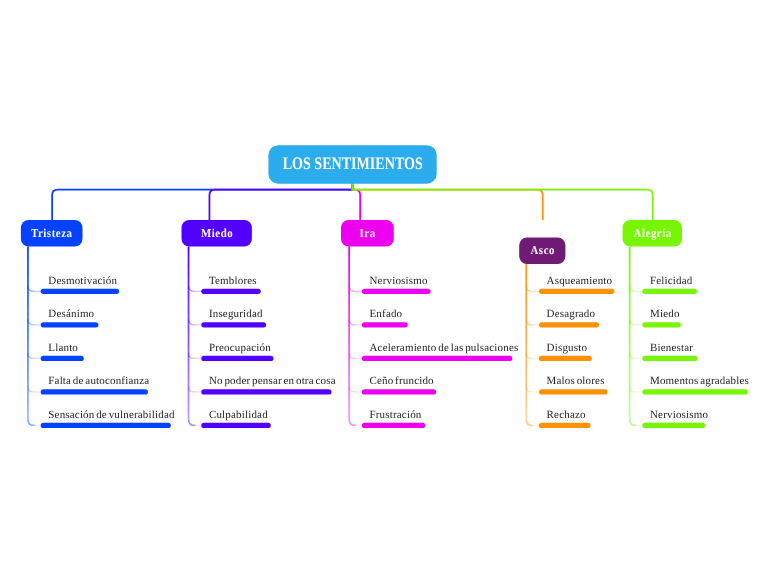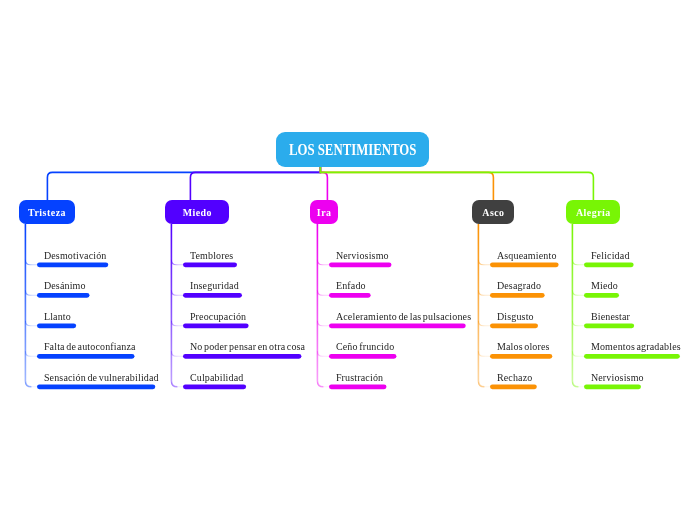--- a/index.html
+++ b/index.html
@@ -8,21 +8,21 @@
        font-family:"Liberation Serif","DejaVu Serif",serif;
        -webkit-font-smoothing:antialiased;}
   #stage{position:relative;width:696px;height:520px;background:#ffffff;}
   #wires{position:absolute;left:0;top:0;width:696px;height:520px;}
   #wires .trunk{fill:none;stroke-width:1.6;}
   #wires .spine{fill:none;stroke-width:1.6;}
   #wires .hair{fill:none;stroke-width:1.1;}
   #wires .bar{fill:none;stroke-width:4.8px;stroke-linecap:round;}
   .node{position:absolute;color:#ffffff;white-space:nowrap;box-sizing:border-box;
         display:flex;align-items:center;justify-content:center;}
-  .root-node{border-radius:9px;margin-left:32px;}
+  .root-node{border-radius:9px;}
   .root-node .node-label{font-size:16px;font-weight:bold;display:inline-block;
                          transform:scaleX(0.80);}
   .branch-node{border-radius:7px;}
   .branch-node .node-label{font-size:11px;font-weight:bold;display:inline-block;
                            letter-spacing:0.55px;transform:scaleX(0.90);}
   .leaf-label{position:absolute;white-space:nowrap;color:#1f1f1f;font-size:10px;line-height:1;
               letter-spacing:0.16px;word-spacing:-1.1px;}
 </style>
 </head>
 <body>
@@ -249,24 +249,24 @@
   </svg>
   <div class="node root-node" id="root-node" style="left:244px;top:132px;width:153px;height:35px;background:#2BACEC">
       <span class="node-label">LOS SENTIMIENTOS</span>
     </div>
   <div class="node branch-node" style="left:19px;top:200px;width:56px;height:24px;background:#0542FF">
       <span class="node-label">Tristeza</span>
     </div>
   <div class="node branch-node" style="left:165px;top:200px;width:64px;height:24px;background:#5200FF">
       <span class="node-label">Miedo</span>
     </div>
-  <div class="node branch-node" style="left:310px;top:200px;width:28px;height:24px;background:#ED00F0">
+  <div class="node branch-node" style="left:310px;top:200px;width:48px;height:24px;background:#ED00F0">
       <span class="node-label">Ira</span>
     </div>
-  <div class="node branch-node" style="left:472px;top:200px;width:42px;height:24px;background:#404040">
+  <div class="node branch-node" style="left:472px;top:216px;width:42px;height:24px;background:#701a75">
       <span class="node-label">Asco</span>
     </div>
   <div class="node branch-node" style="left:566px;top:200px;width:54px;height:24px;background:#78F505">
       <span class="node-label">Alegría</span>
     </div>
   <span class="leaf-label" style="left:43.9px;top:250.7px">Desmotivación</span>
   <span class="leaf-label" style="left:43.9px;top:281.2px">Desánimo</span>
   <span class="leaf-label" style="left:43.9px;top:311.7px">Llanto</span>
   <span class="leaf-label" style="left:43.9px;top:342.2px">Falta de autoconfianza</span>
   <span class="leaf-label" style="left:43.9px;top:372.7px">Sensación de vulnerabilidad</span>

